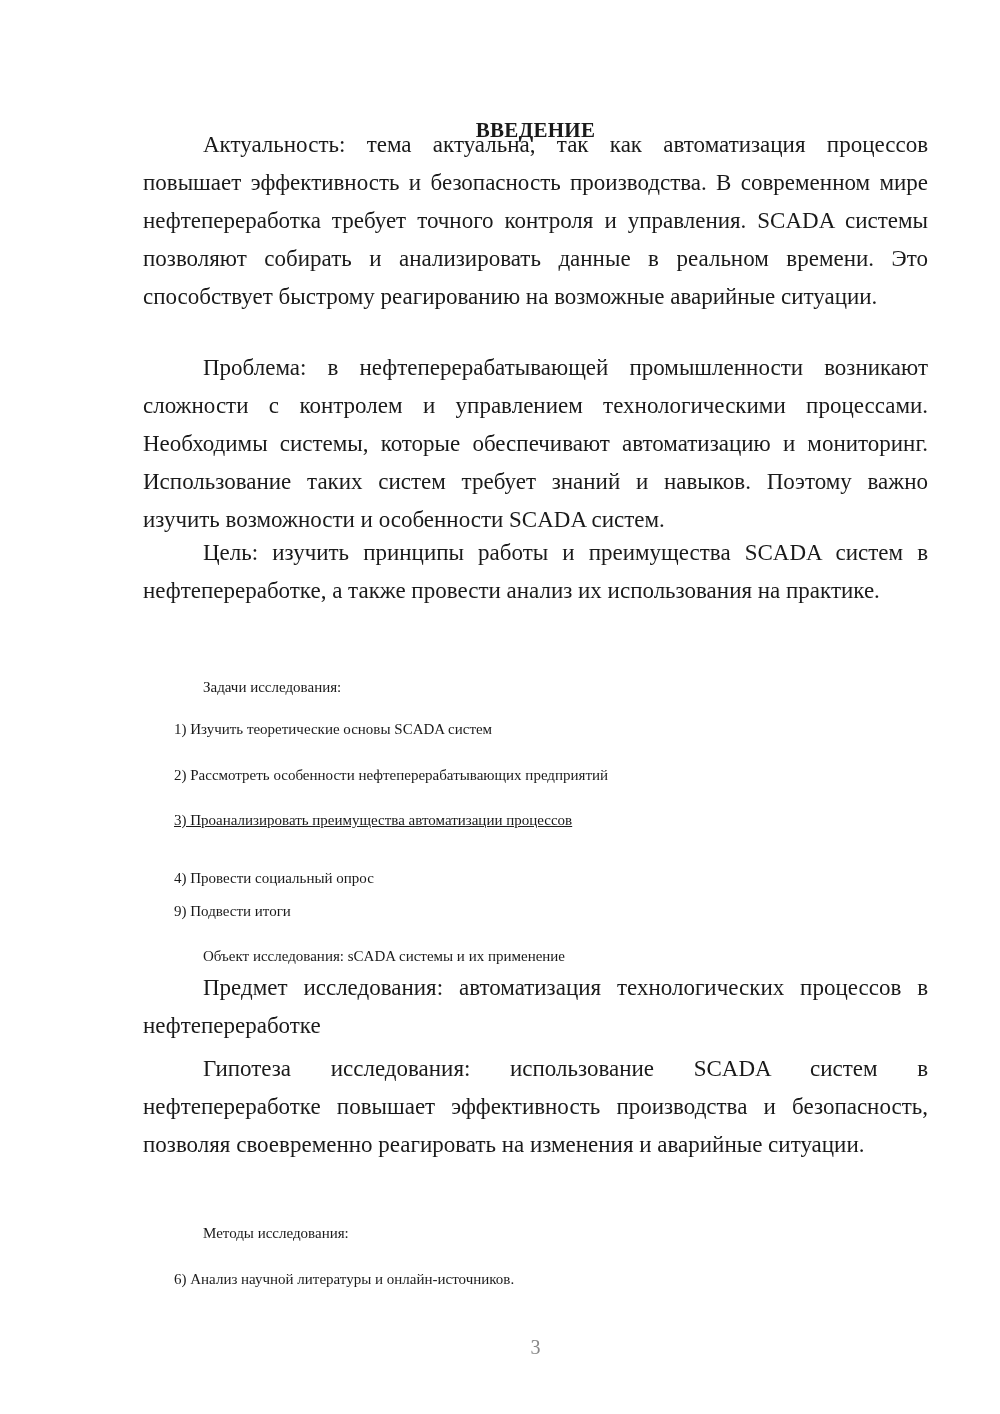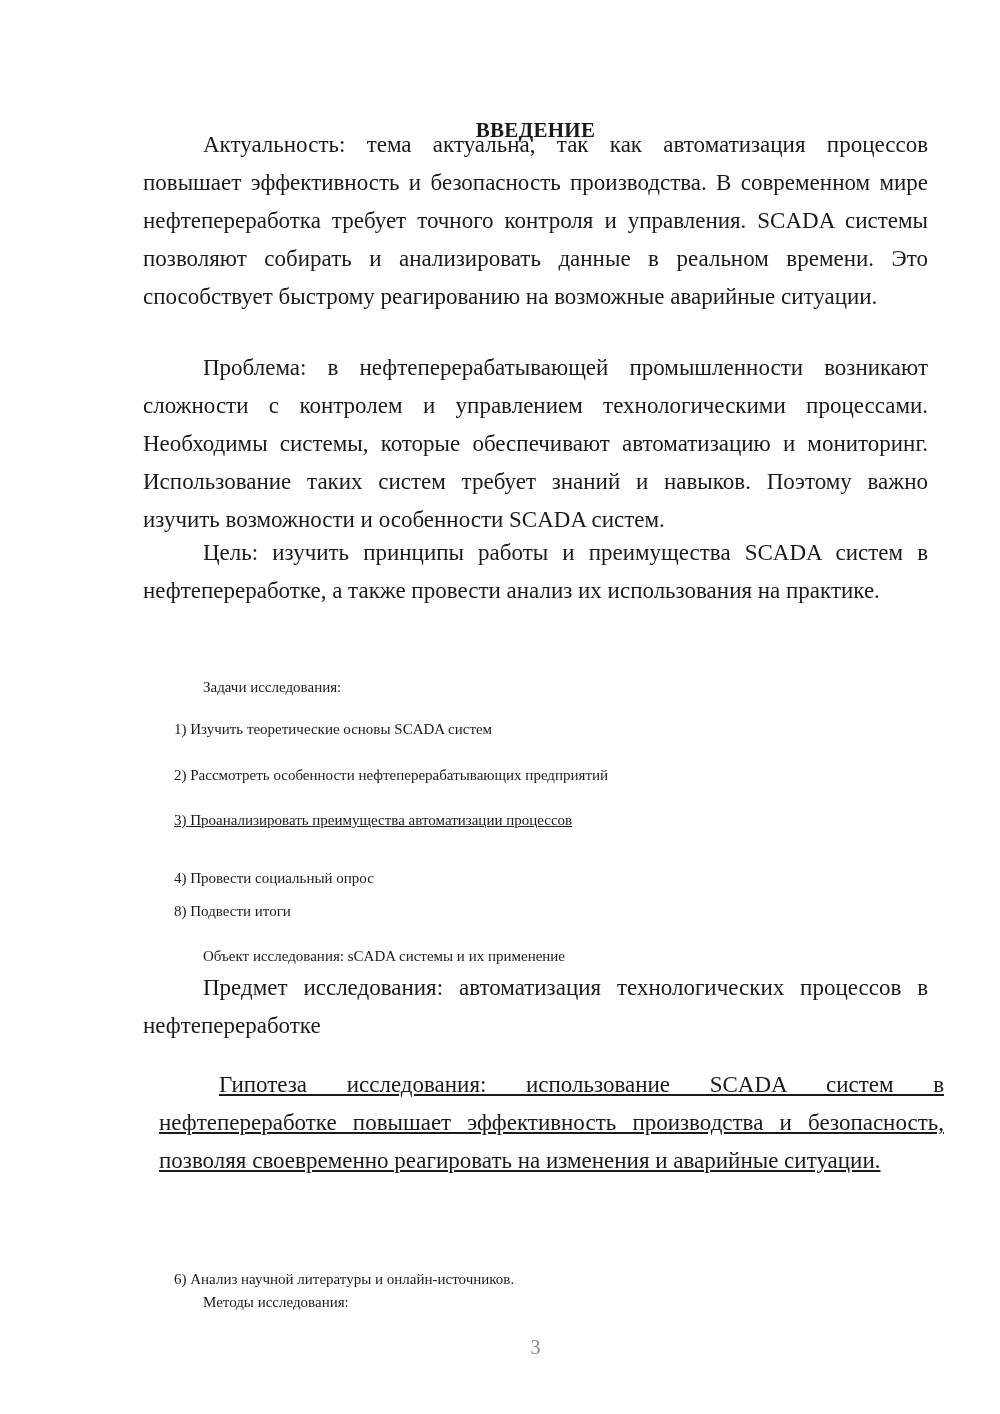--- a/index.html
+++ b/index.html
@@ -40,26 +40,26 @@
   <p class="para" style="top:349px; margin:0;">Проблема: в нефтеперерабатывающей промышленности возникают сложности с контролем и управлением технологическими процессами. Необходимы системы, которые обеспечивают автоматизацию и мониторинг. Использование таких систем требует знаний и навыков. Поэтому важно изучить возможности и особенности SCADA систем.</p>
 
   <p class="para" style="top:534px; margin:0;">Цель: изучить принципы работы и преимущества SCADA систем в нефтепереработке, а также провести анализ их использования на практике.</p>
 
   <div class="line indent" style="top:672px;">Задачи исследования:</div>
 
   <div class="line list" style="top:714px;">1) Изучить теоретические основы SCADA систем</div>
   <div class="line list" style="top:760px;">2) Рассмотреть особенности нефтеперерабатывающих предприятий</div>
   <div class="line list" style="top:805px;text-decoration:underline;">3) Проанализировать преимущества автоматизации процессов</div>
   <div class="line list" style="top:863px;">4) Провести социальный опрос</div>
-  <div class="line list" style="top:896px;">8) Подвести итоги</div>
+  <div class="line list" style="top:896px;">9) Подвести итоги</div>
 
   <div class="line indent" style="top:941px;">Объект исследования: sCADA системы и их применение</div>
 
   <p class="para" style="top:969px; margin:0;">Предмет исследования: автоматизация технологических процессов в нефтепереработке</p>
 
-  <p class="para" style="top:1050px; margin:16px;text-decoration:underline;">Гипотеза исследования: использование SCADA систем в нефтепереработке повышает эффективность производства и безопасность, позволяя своевременно реагировать на изменения и аварийные ситуации.</p>
+  <p class="para" style="top:1050px; margin:0;">Гипотеза исследования: использование SCADA систем в нефтепереработке повышает эффективность производства и безопасность, позволяя своевременно реагировать на изменения и аварийные ситуации.</p>
 
-  <div class="line indent" style="top:1287px;">Методы исследования:</div>
+  <div class="line indent" style="top:1218px;">Методы исследования:</div>
 
   <div class="line list" style="top:1264px;">6) Анализ научной литературы и онлайн-источников.</div>
 
   <div class="pagenum">3</div>
 </div>
 
 </body></html>

